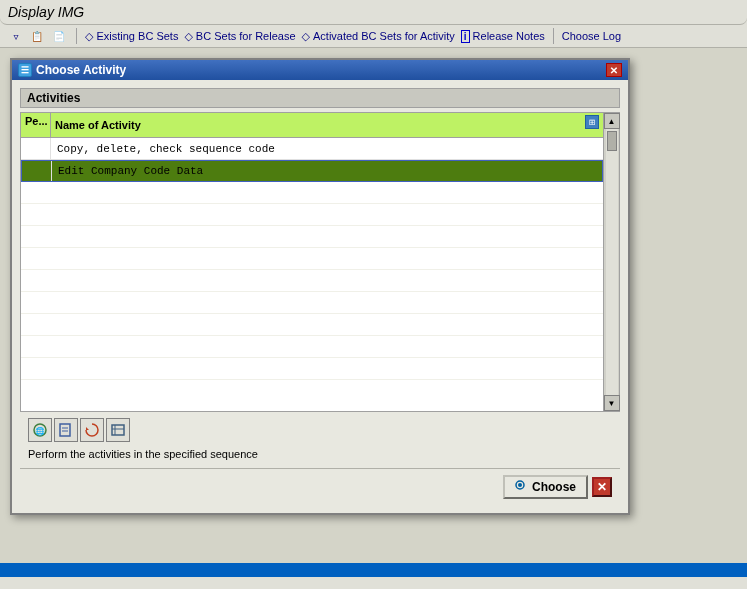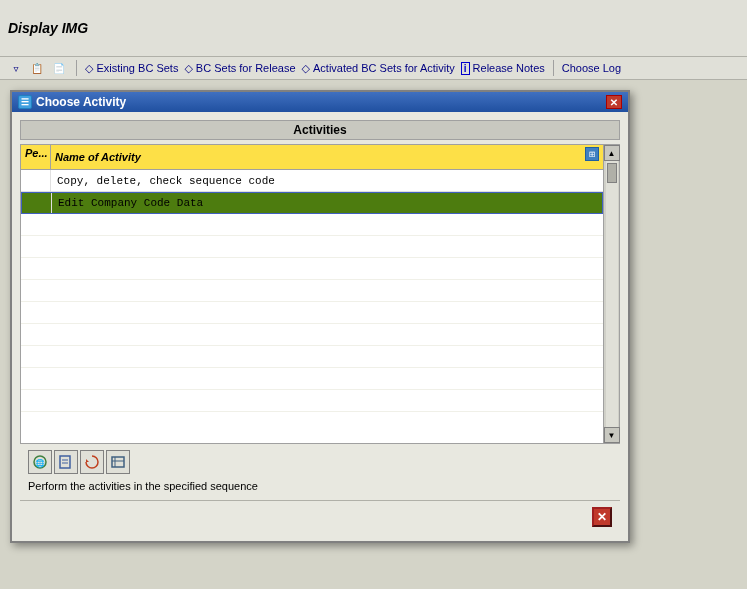--- a/index.html
+++ b/index.html
@@ -9,26 +9,27 @@
       background: #e0e0d8;
       width: 747px;
       height: 589px;
       overflow: hidden;
       position: relative;
     }
 
     
     .app-title-bar {
       background: #e0e0d8;
-      padding: 20px 8px;
+      padding: 4px 8px;
       font-size: 14px;
       font-style: italic;
-      font-weight: bold;
+      font-weight: normal;
       color: #000;
       border-bottom: 1px solid #b0b0a8;
+      border-radius: 7px;
     }
 
     
     .toolbar {
       background: #e0e0d8;
       padding: 3px 8px;
       display: flex;
       align-items: center;
       gap: 6px;
       border-bottom: 1px solid #b0b0a8;
@@ -109,40 +110,38 @@
     }
 
     
     .section-header {
       background: #c8c8c0;
       border: 1px solid #a0a0a0;
       padding: 2px 6px;
       font-weight: bold;
       margin-bottom: 4px;
       font-size: 12px;
-      text-align: center;
     }
 
     
     .table-container {
       border: 1px solid #a0a0a0;
       background: white;
       position: relative;
       height: 300px;
       display: flex;
     }
     .table-inner {
       flex: 1;
       overflow: hidden;
     }
     .table-header {
       display: flex;
-      background: #fde047;
+      background: #bef264;
       border-bottom: 1px solid #a0a0a0;
-      font-style: italic;
     }
     .col-pe {
       width: 30px;
       min-width: 30px;
       border-right: 1px solid #a0a0a0;
       padding: 2px 4px;
       font-weight: bold;
       font-size: 11px;
     }
     .col-name {
@@ -454,20 +453,27 @@
               <line x1="2" y1="7" x2="14" y2="7" stroke="#406080" stroke-width="1"></line>
             </svg>
           </div>
         </div>
         <div class="status-text">
           <span>Perform the activities in the specified sequence</span>
         </div>
       </div>
 
       <div class="modal-footer">
+        <button class="choose-btn">
+          <svg width="14" height="14" viewBox="0 0 14 14">
+            <circle cx="5" cy="5" r="4" fill="none" stroke="#0060a0" stroke-width="1.5"></circle>
+            <circle cx="5" cy="5" r="2" fill="#0060a0"></circle>
+          </svg>
+          <span>Choose</span>
+        </button>
         <button class="cancel-btn">
           <span>✕</span>
         </button>
       </div>
     </div>
   </div>
 
   <div class="bottom-strip"></div>
 </div>
 

